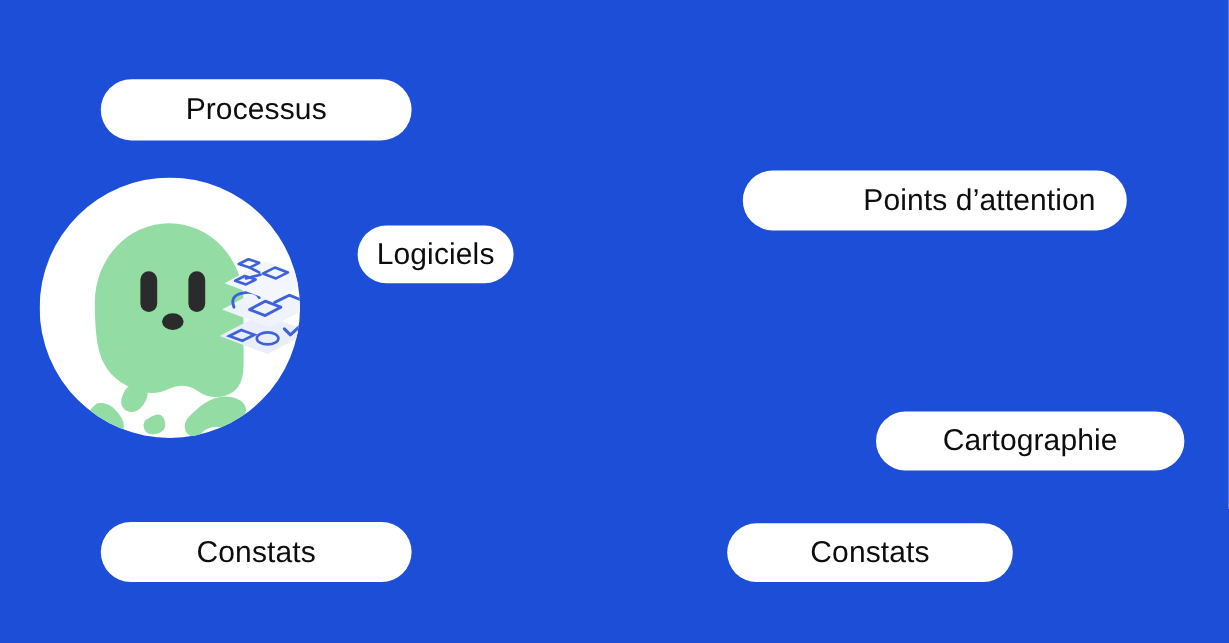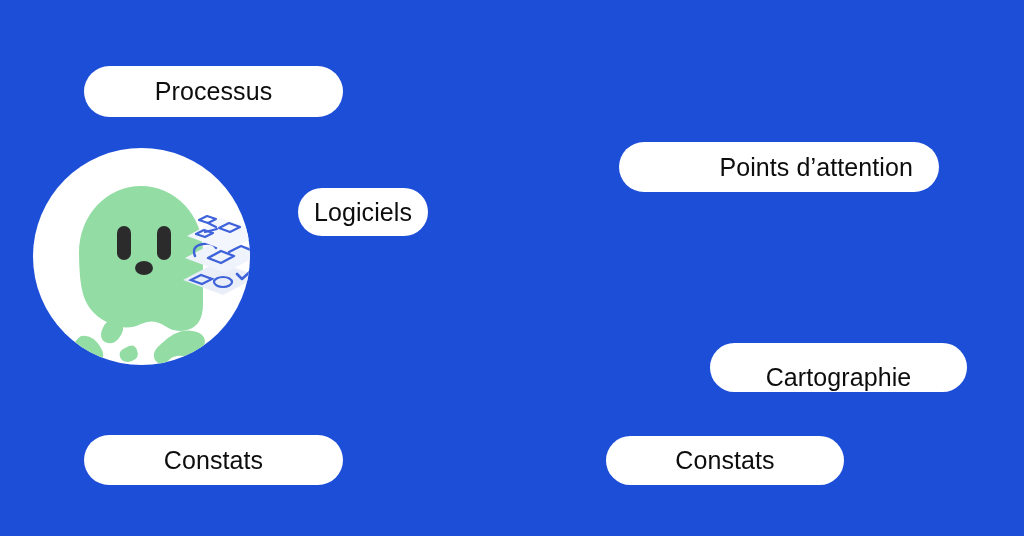--- a/index.html
+++ b/index.html
@@ -45,21 +45,21 @@
   }
 
   
   .p-processus       { left: 84px;  top: 66px;  width: 259px; height: 51px; }
   .p-donnees         { left: 448px; top: 63px;  width: 180px; height: 51px; }
   .p-preparation     { left: 715px; top: 44px;  width: 236px; height: 49px; }
   .p-logiciels       { left: 298px; top: 140px; width: 130px; height: 48px; margin-top: 48px; }
   .p-points          { left: 619px; top: 142px; width: 320px; height: 50px; justify-content: flex-end; }
   .p-audit           { left: 345px; top: 234px; width: 572px; height: 72px; }
   .p-recommandations { left: 253px; top: 350px; width: 322px; height: 50px; }
-  .p-cartographie    { left: 710px; top: 343px; width: 257px; height: 49px; align-items: flex-end; }
+  .p-cartographie    { left: 730px; top: 343px; width: 257px; height: 49px; }
   .p-solutions       { left: 84px;  top: 435px; width: 259px; height: 50px; }
   .p-constats        { left: 606px; top: 436px; width: 238px; height: 49px; }
 
   
   .mascot {
     position: absolute;
     left: 33px;
     top: 148px;
     width: 217px;
     height: 217px;

